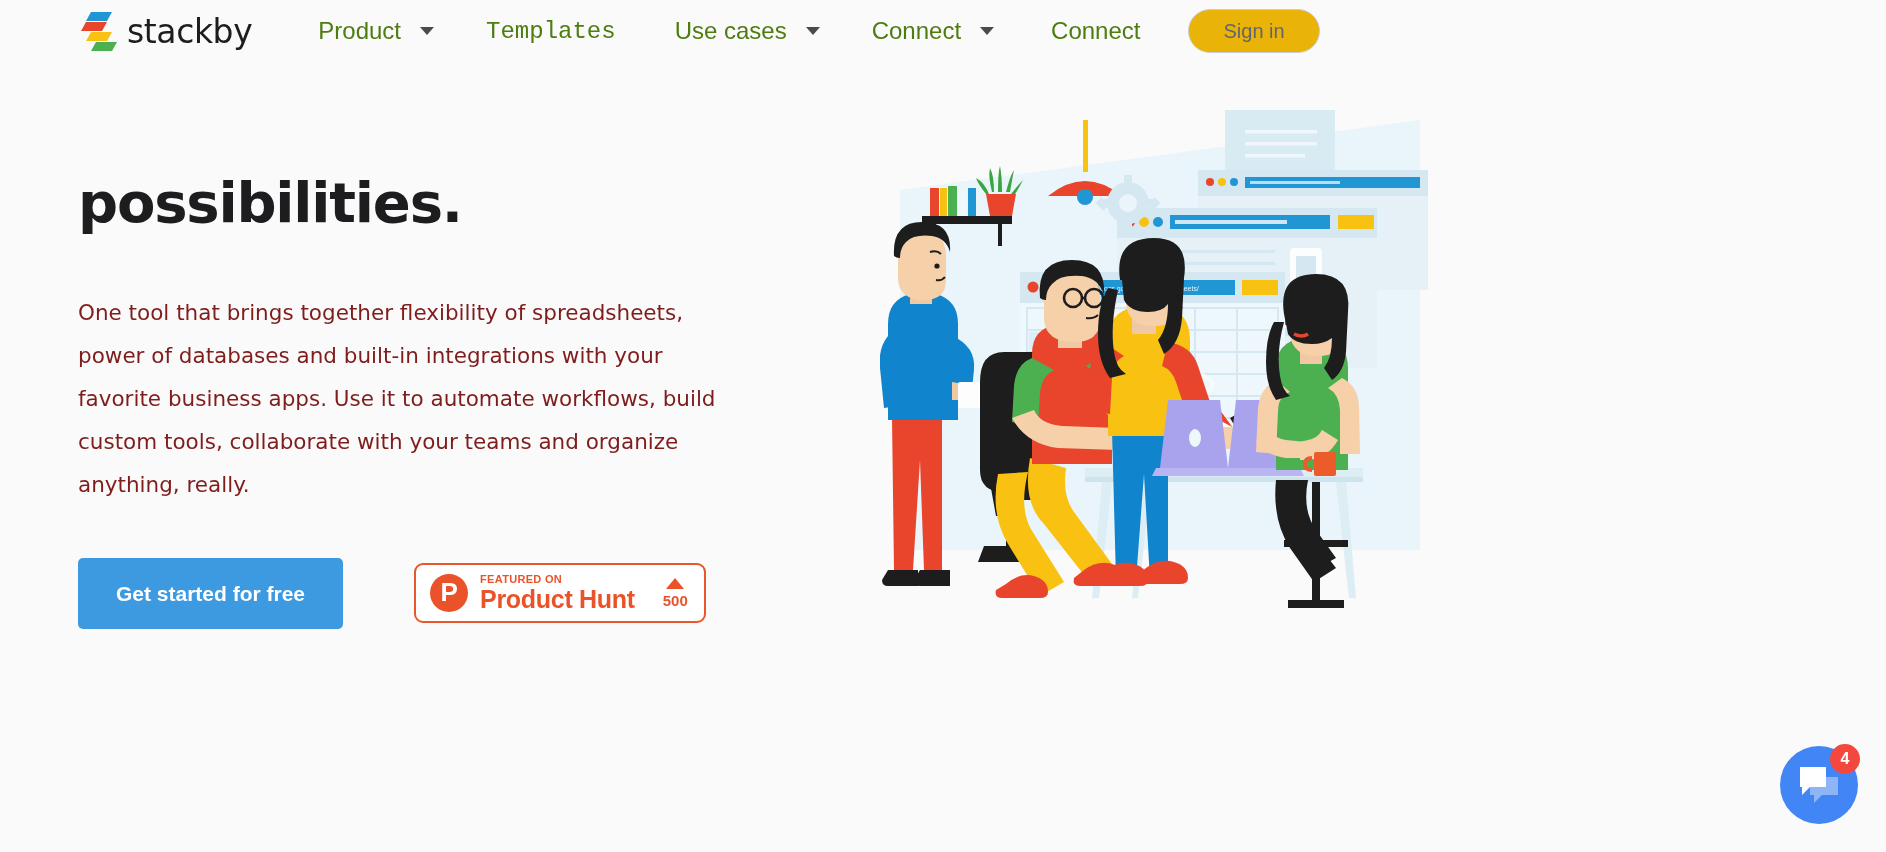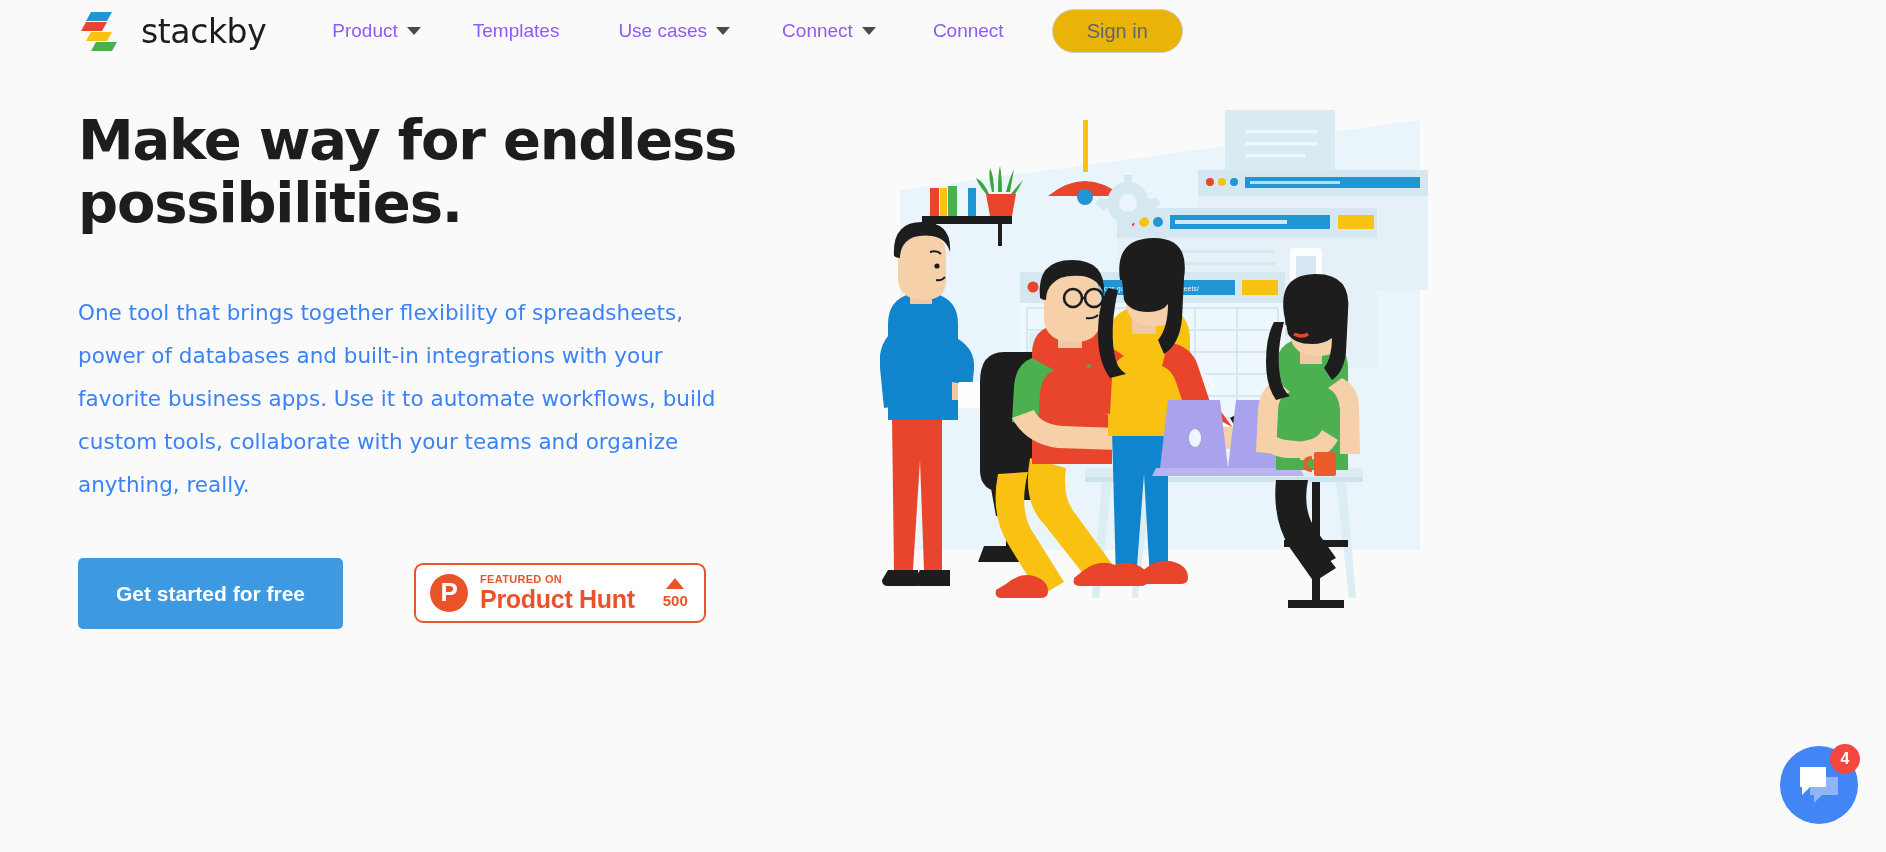--- a/index.html
+++ b/index.html
@@ -11,35 +11,35 @@
     position:relative;
     -webkit-font-smoothing:antialiased;
   }
 
   
   .navbar{
     position:absolute;left:0;top:0;width:1886px;height:62px;
     display:flex;align-items:center;background:#fafafa;
   }
   .brand{
-    display:flex;align-items:center;margin-left:78px;gap:21px;cursor:pointer;
+    display:flex;align-items:center;margin-left:78px;gap:7px;cursor:pointer;
   }
   .brand-mark{width:42px;height:42px;position:relative;flex:0 0 auto;}
   .brand-name{
     font-size:33px;color:#1d1d1d;letter-spacing:-0.4px;
     font-family:"DejaVu Sans", sans-serif;font-weight:400;
   }
   .nav-links{display:flex;align-items:center;margin-left:66px;}
   .nav-item{
-    display:flex;align-items:center;gap:9px;
-    font-size:19px;color:#8b5cf6;
+    display:flex;align-items:center;gap:19px;
+    font-size:24px;color:#4d7c0f;
     padding:0 0;margin-right:0;cursor:pointer;white-space:nowrap;
   }
   .nav-gap-1{margin-right:52px;}
-  .nav-gap-2{margin-right:59px;}
+  .nav-gap-2{margin-right:59px;font-family:Liberation Mono, monospace;}
   .nav-gap-3{margin-right:52px;}
   .nav-gap-4{margin-right:57px;text-align:right;}
   .caret{
     width:0;height:0;border-left:7px solid transparent;border-right:7px solid transparent;
     border-top:8px solid #4a4a4a;display:inline-block;
   }
   .nav-right{display:flex;align-items:center;margin-left:48px;}
   .btn-signin{
     border:1px solid #c9cdd2;border-radius:26px;background:#eab308;
     color:#5f6670;font-size:20px;padding:11px 34px;cursor:pointer;
@@ -52,21 +52,21 @@
   }
 
   
   .hero-left{position:absolute;left:78px;top:108px;width:720px;}
   .hero-title{
     font-size:56px;line-height:1.13;font-weight:bold;color:#1d1d1f;
     letter-spacing:-1.2px;margin:0;
     font-family:"DejaVu Sans", sans-serif;
   }
   .hero-sub{
-    margin:56px 0 0 0;font-size:21.5px;line-height:2.0;color:#3b82f6;
+    margin:56px 0 0 0;font-size:21.5px;line-height:2.0;color:#7f1d1d;
     max-width:640px;font-family:"DejaVu Sans", sans-serif;font-weight:400;
   }
   .hero-cta-row{display:flex;align-items:center;margin-top:52px;gap:47px;}
   .btn-hero{
     background:#3d9ae0;color:#fff;border:none;border-radius:5px;
     font-size:21px;font-weight:bold;padding:25px 38px;cursor:pointer;
     font-family:"Liberation Sans", sans-serif;line-height:1;
   }
 
   
@@ -163,21 +163,21 @@
     </div>
   </div>
 
   <div class="nav-right">
     <button class="btn-signin">Sign in</button>
   </div>
 </div>
 
 <div class="hero-left">
   <h1 class="hero-title">
-    <span>Make way for endless</span><br>
+    <br>
     <span>possibilities.</span>
   </h1>
   <p class="hero-sub">One tool that brings together flexibility of spreadsheets, power of databases and built-in integrations with your favorite business apps. Use it to automate workflows, build custom tools, collaborate with your teams and organize anything, really.</p>
 
   <div class="hero-cta-row">
     <button class="btn-hero">Get started for free</button>
 
     <div class="ph-badge">
       <div class="ph-logo">
         <span class="ph-logo-letter">P</span>

